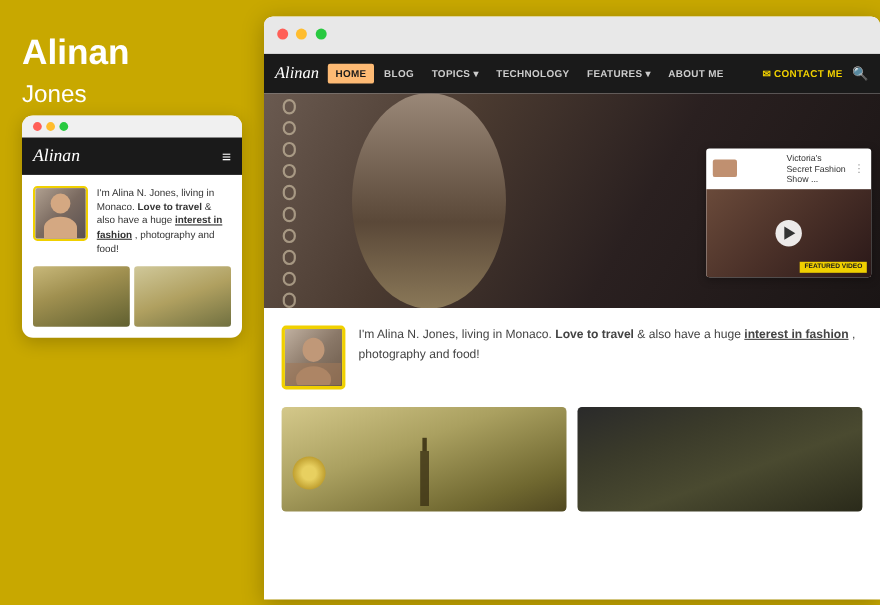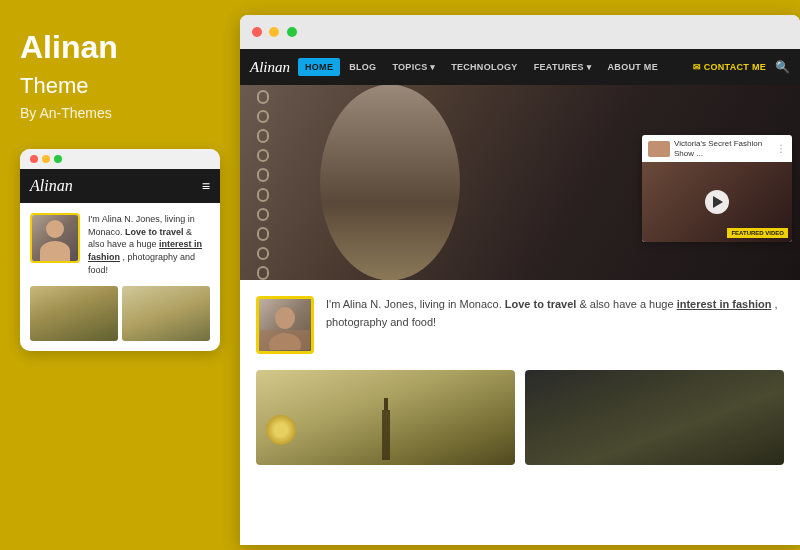--- a/index.html
+++ b/index.html
@@ -216,21 +216,21 @@
     .nav-item {
       padding: 4px 7px;
       color: #ccc;
       font-size: 9px;
       cursor: pointer;
       font-weight: bold;
       text-transform: uppercase;
       letter-spacing: 0.3px;
     }
     .nav-item.active {
-      background: #0ea5e9;
+      background: #fdba74;
       color: #1a1a1a;
       border-radius: 2px;
     }
     .nav-item.contact {
       color: #f0d000;
     }
     .nav-spacer { flex: 1; }
     .nav-search {
       color: #fff;
       font-size: 12px;
@@ -298,20 +298,21 @@
       height: 16px;
       background: #c09070;
       border-radius: 2px;
       flex-shrink: 0;
     }
     .video-title-text {
       font-size: 8px;
       color: #333;
       flex: 1;
       line-height: 1.2;
+      margin-left: 41px;
     }
     .video-menu-icon {
       font-size: 10px;
       color: #999;
     }
     .video-preview {
       position: relative;
       height: 80px;
       background: linear-gradient(135deg, #6a4a3a 0%, #4a3028 50%, #2a1818 100%);
       display: flex;
@@ -436,22 +437,21 @@
       left: 10px;
     }
   </style>
 </head>
 <body>
 
 <div class="left-panel">
   <h1 class="theme-title">
     <span>Alinan</span><br>
   </h1>
-  <p class="theme-subtitle">Theme</p>
-  <p class="theme-by">By An-Themes</p>
+  <p class="theme-subtitle">Jones</p>
 
   <div class="mobile-mockup">
     <div class="mobile-dots">
       <span class="dot-r"></span>
       <span class="dot-y"></span>
       <span class="dot-g"></span>
     </div>
     <div class="mobile-nav">
       <span class="mobile-logo-text">Alinan</span>
       <span class="hamburger-icon">≡</span>

